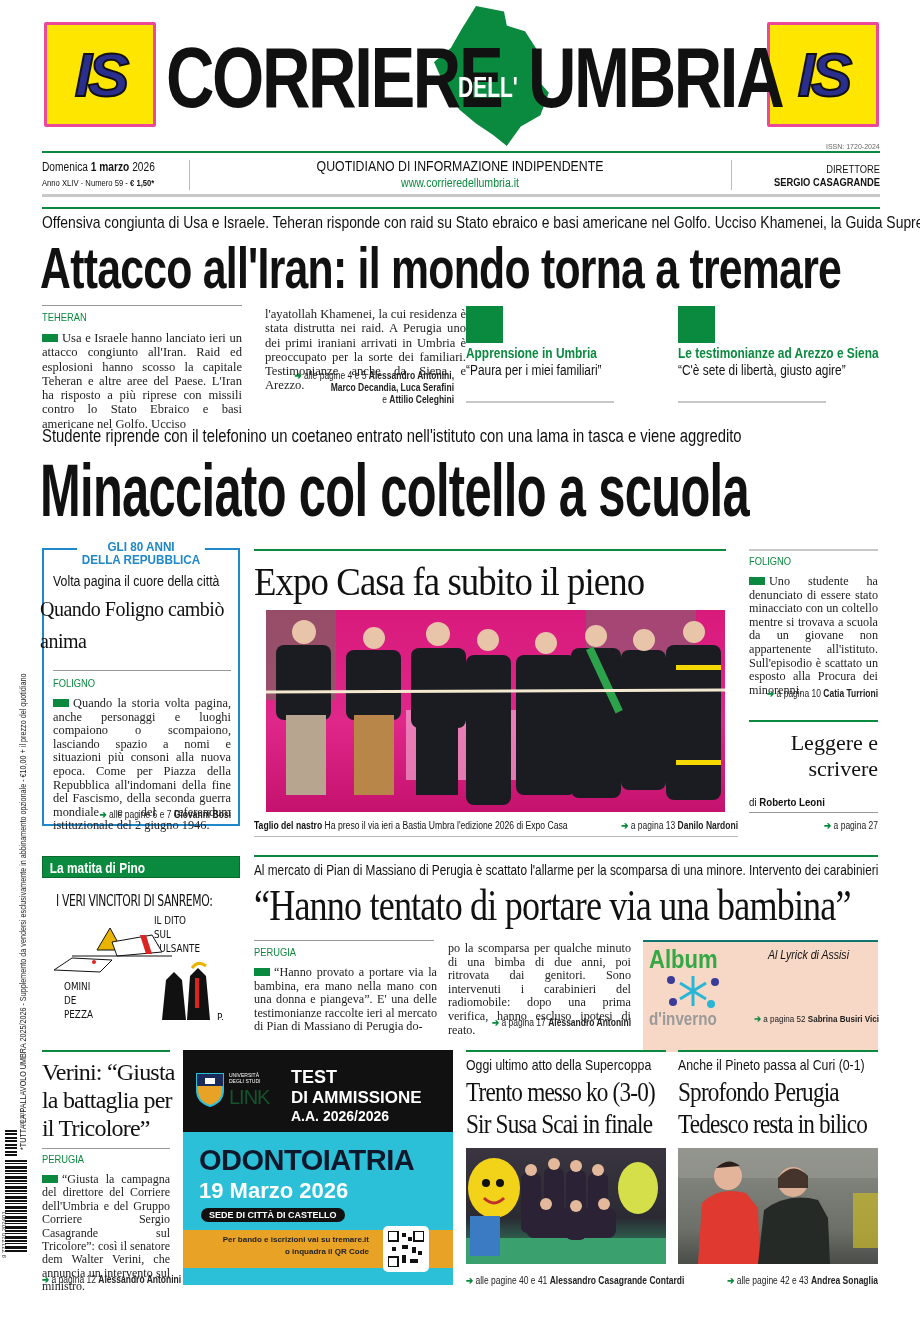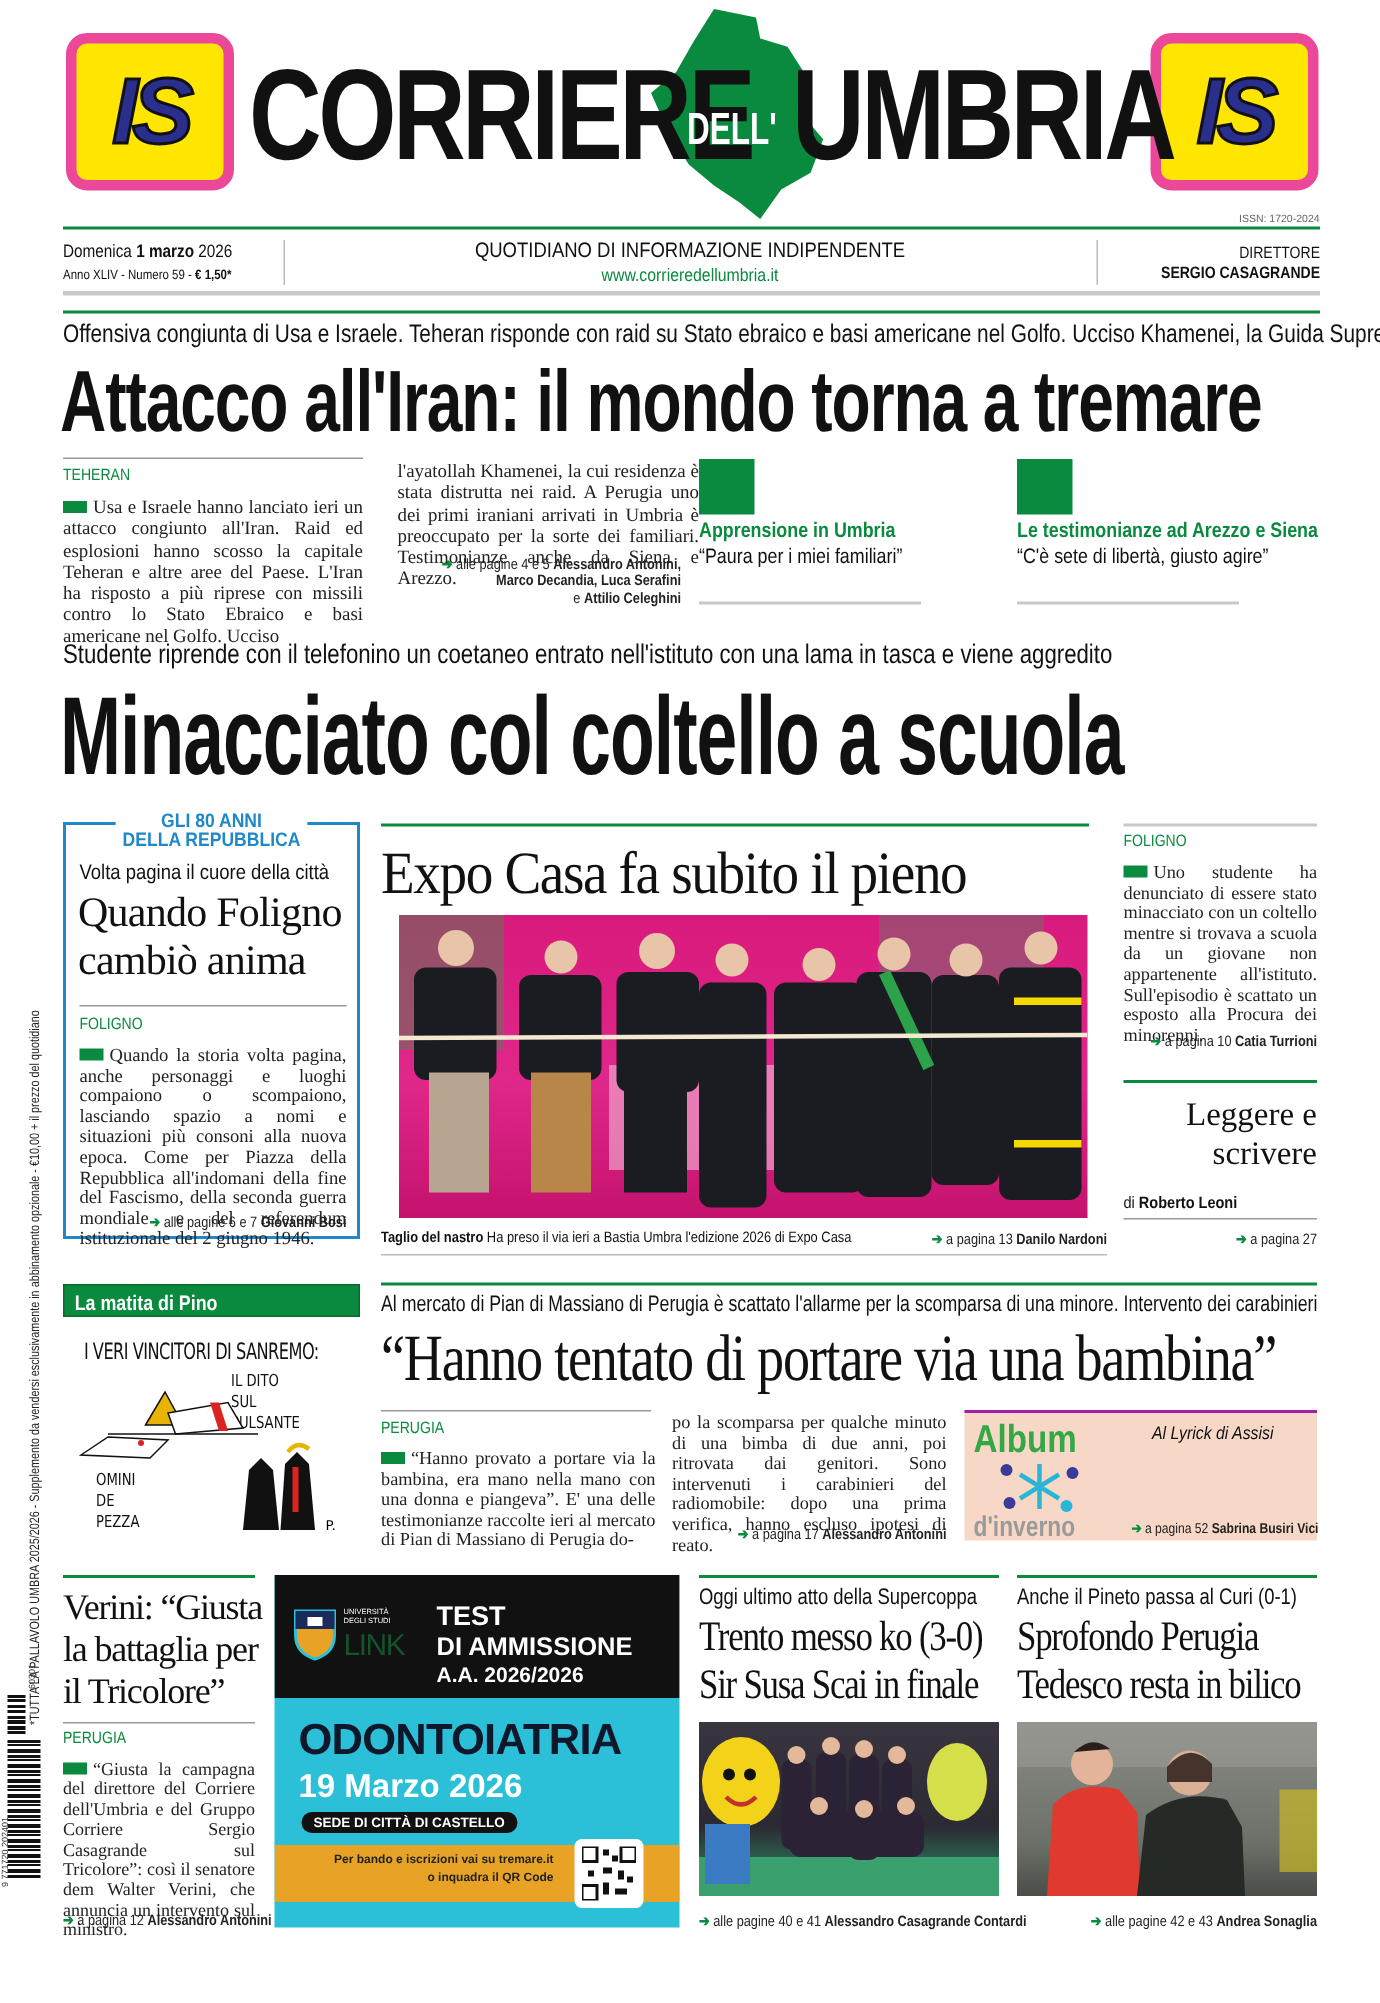--- a/index.html
+++ b/index.html
@@ -9,21 +9,21 @@
   .gline { height: 3px; background: #0a8a3e; }
   .grule { height: 2px; background: #c8c8c8; }
   .bullet { display: inline-block; width: 16px; height: 8px; background: #0a8a3e; margin-right: 4px; vertical-align: middle; position: relative; top: -1px; }
   .arrow { color: #0a8a3e; font-weight: bold; }
   .body-serif { font-family: "Liberation Serif", serif; font-size: 12.6px; line-height: 14.3px; text-align: justify; color: #222; }
   .ref { font-size: 10px; text-align: right; color: #222; transform: scaleX(0.85); transform-origin: right; white-space: nowrap; }
   .ref b { font-weight: bold; }
   .kicker { font-size: 11px; color: #0a8a3e; transform: scaleX(0.85); transform-origin: left; white-space: nowrap; }
 
   
-  .is-logo { width: 112px; height: 105px; background: #ffe600; border: 7px solid #ec4899; border-radius: 14px; display: flex; align-items: center; justify-content: center; }
+  .is-logo { width: 112px; height: 105px; background: #ffe600; border: 3px solid #ec4899; border-radius: 2px; display: flex; align-items: center; justify-content: center; }
   .is-logo span { font-family: "Liberation Sans", sans-serif; font-weight: bold; font-style: italic; font-size: 62px; color: #2a2e8c; letter-spacing: -4px; -webkit-text-stroke: 2px #111; }
   .mast-title { font-weight: bold; font-size: 86px; letter-spacing: -3px; transform: scaleX(0.78); transform-origin: left; white-space: nowrap; color: #111; }
   .umbria-shape { width: 140px; height: 140px; background: #0a8a3e; clip-path: polygon(40% 0%, 60% 4%, 62% 14%, 75% 18%, 84% 32%, 80% 48%, 92% 62%, 86% 78%, 72% 86%, 62% 100%, 52% 92%, 40% 84%, 28% 74%, 18% 58%, 10% 40%, 22% 30%, 30% 16%); }
   .dell { font-weight: bold; font-size: 30px; color: #fff; transform: scaleX(0.7); transform-origin: left; white-space: nowrap; }
 
   .photo { overflow: hidden; }
 </style>
 </head>
 <body>
 
@@ -91,21 +91,21 @@
 
 <div class="abs" style="left:42px;top:426px;font-size:18px;white-space:nowrap;transform:scaleX(0.823);transform-origin:left;">Studente riprende con il telefonino un coetaneo entrato nell'istituto con una lama in tasca e viene aggredito</div>
 <div class="abs" style="left:40px;top:448px;font-size:74px;font-weight:bold;letter-spacing:-1px;white-space:nowrap;transform:scaleX(0.66);transform-origin:left;">Minacciato col coltello a scuola</div>
 
 <div class="abs" style="left:42px;top:548px;width:198px;height:278px;border:2px solid #1e88c8;"></div>
 <div class="abs" style="left:70px;top:540px;width:142px;background:#fff;text-align:center;font-size:13px;font-weight:bold;color:#1e88c8;line-height:13px;transform:scaleX(0.9);">
   <div>GLI 80 ANNI</div>
   <div>DELLA REPUBBLICA</div>
 </div>
 <div class="abs" style="left:53px;top:573px;font-size:14px;white-space:nowrap;transform:scaleX(0.88);transform-origin:left;">Volta pagina il cuore della città</div>
-<div class="abs serif" style="left:52px;top:593px;width:185px;font-size:28px;line-height:32px;letter-spacing:-0.5px;">Quando Foligno cambiò anima</div>
+<div class="abs serif" style="left:40px;top:593px;width:185px;font-size:20px;line-height:32px;letter-spacing:-0.5px;">Quando Foligno cambiò anima</div>
 <div class="abs" style="left:53px;top:670px;width:178px;height:1px;background:#999;"></div>
 <div class="abs kicker" style="left:53px;top:677px;">FOLIGNO</div>
 <div class="abs body-serif" style="left:53px;top:697px;width:178px;font-size:12.4px;line-height:13.6px;">
   <span class="bullet"></span><span>Quando la storia volta pagina, anche personaggi e luoghi compaiono o scompaiono, lasciando spazio a nomi e situazioni più consoni alla nuova epoca. Come per Piazza della Repubblica all'indomani della fine del Fascismo, della seconda guerra mondiale e del referendum istituzionale del 2 giugno 1946.</span>
 </div>
 <div class="abs ref" style="left:53px;top:809px;width:178px;">
   <span class="arrow">➔</span>
   <span>alle pagine 6 e 7</span>
   <b>Giovanni Bosi</b>
 </div>
@@ -211,21 +211,21 @@
 <div class="abs body-serif" style="left:254px;top:966px;width:183px;font-size:12.2px;line-height:13.6px;">
   <span class="bullet"></span><span>“Hanno provato a portare via la bambina, era mano nella mano con una donna e piangeva”. E' una delle testimonianze raccolte ieri al mercato di Pian di Massiano di Perugia do-</span>
 </div>
 <div class="abs body-serif" style="left:448px;top:942px;width:183px;font-size:12.2px;line-height:13.6px;">po la scomparsa per qualche minuto di una bimba di due anni, poi ritrovata dai genitori. Sono intervenuti i carabinieri del radiomobile: dopo una prima verifica, hanno escluso ipotesi di reato.</div>
 <div class="abs ref" style="left:448px;top:1017px;width:183px;">
   <span class="arrow">➔</span>
   <span>a pagina 17</span>
   <b>Alessandro Antonini</b>
 </div>
 
-<div class="abs" style="left:643px;top:940px;width:235px;height:87px;background:#f7d8c6;border-top:2px solid #a21caf;">
+<div class="abs" style="left:643px;top:940px;width:235px;height:112px;background:#f7d8c6;border-top:2px solid #0f766e;">
   <div style="position:absolute;left:6px;top:2px;font-size:26px;font-weight:bold;color:#35a846;transform:scaleX(0.85);transform-origin:left;white-space:nowrap;">Album</div>
   <svg style="position:absolute;left:20px;top:30px;" width="60" height="38" viewBox="0 0 60 38">
     <g stroke="#29b6d6" stroke-width="3">
       <line x1="30" y1="4" x2="30" y2="34"></line>
         <line x1="17" y1="11" x2="43" y2="27"></line>
         <line x1="17" y1="27" x2="43" y2="11"></line>
     </g>
     <circle cx="8" cy="8" r="4" fill="#3b3b9a"></circle>
       <circle cx="52" cy="10" r="4" fill="#3b3b9a"></circle>
     <circle cx="10" cy="30" r="4" fill="#3b3b9a"></circle>

